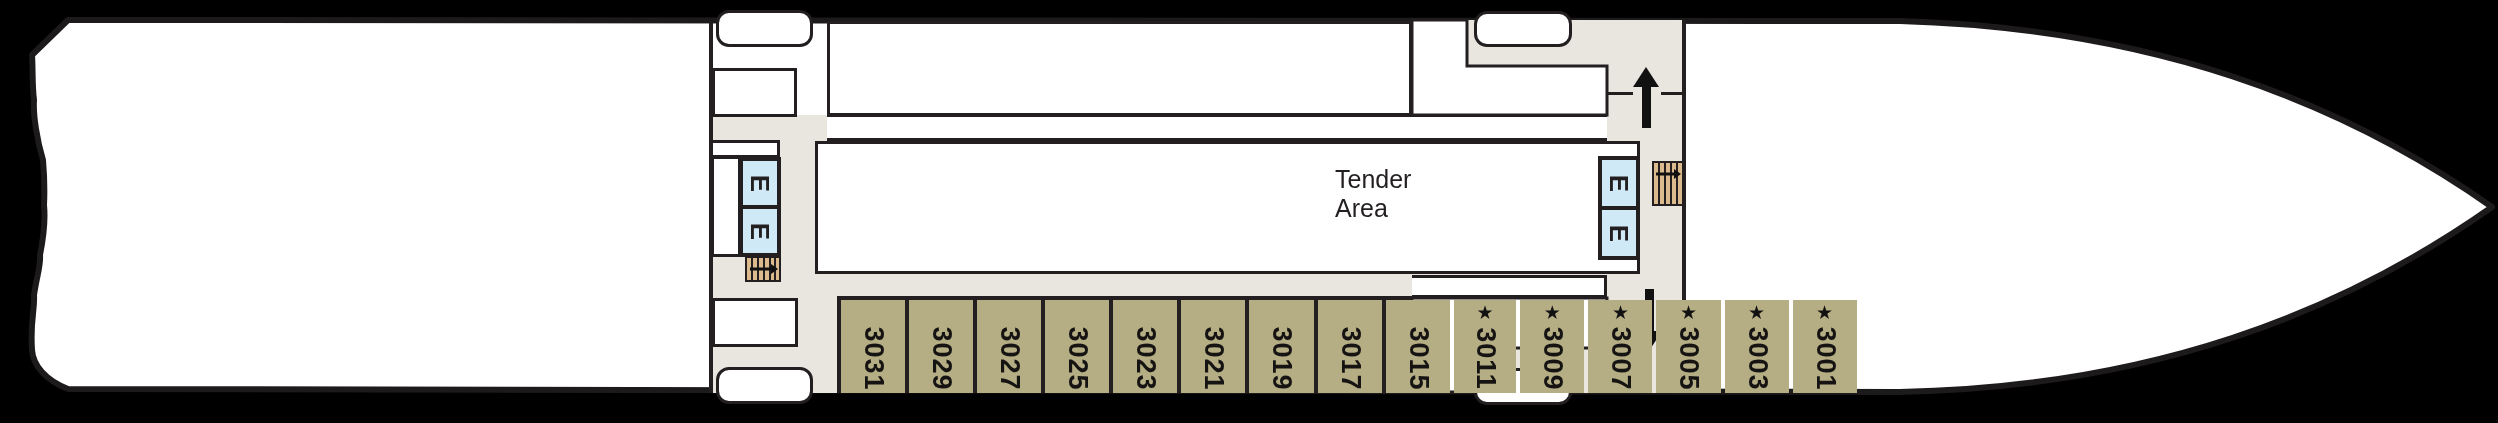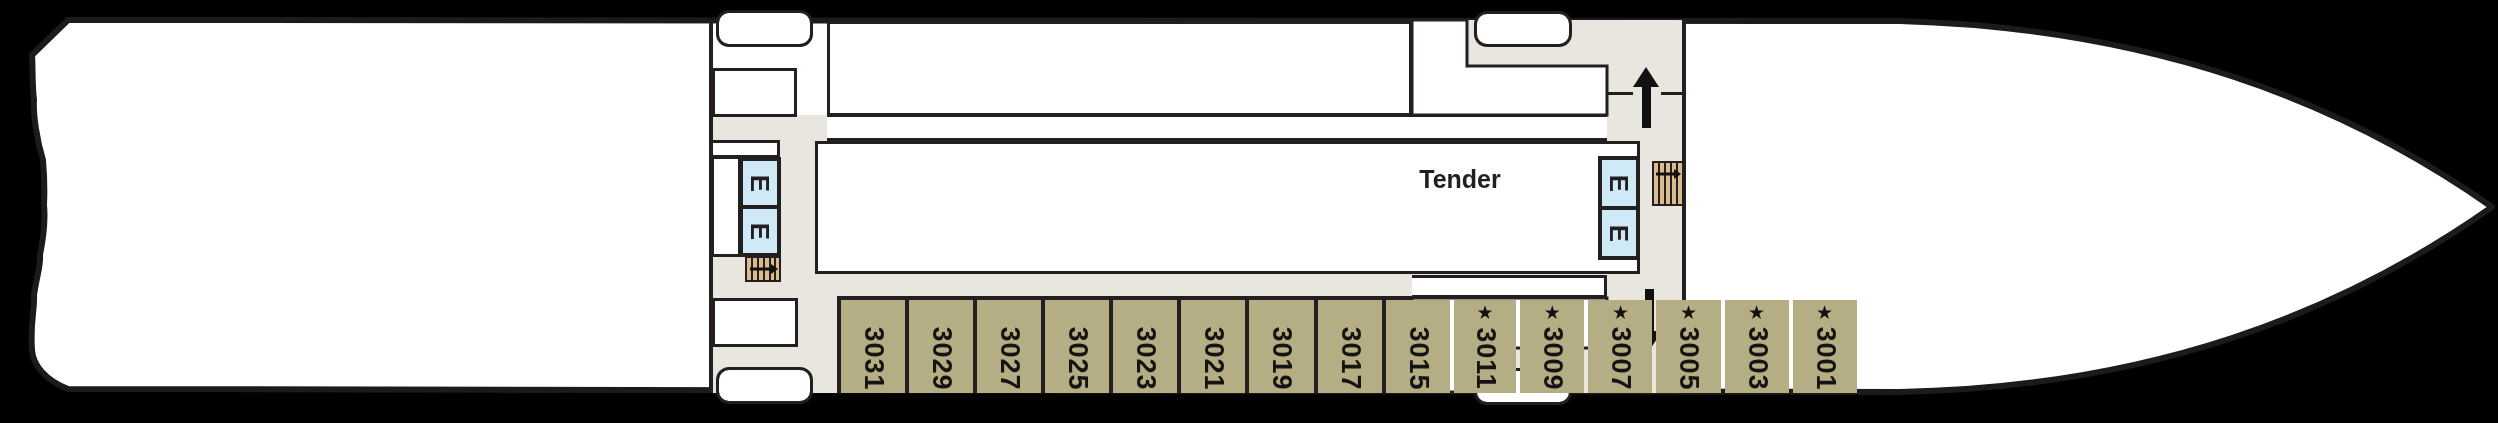--- a/index.html
+++ b/index.html
@@ -41,22 +41,22 @@
   .arrow .head-up{width:0;height:0;border-left:13px solid transparent;border-right:13px solid transparent;
                   border-bottom:20px solid #111;}
   .arrow .head-down{width:0;height:0;border-left:13px solid transparent;border-right:13px solid transparent;
                     border-top:20px solid #111;}
   .arrow .shaftline{width:9px;margin:0 auto;background:#111;}
 
   .dash{height:3px;background:#231f20;}
   .wall{background:#231f20;}
 
   
-  #tender-label{left:1335px;top:165px;width:250px;text-align:center;
-                font-size:25px;line-height:29px;color:#231f20;font-weight:bold;}
+  #tender-label{left:1335px;top:165px;width:250px;text-align:left;
+                font-size:25px;line-height:29px;color:#231f20;}
 </style>
 </head>
 <body>
 
 <div id="stage">
 
   <svg class="layer" width="2498" height="423" viewBox="0 0 2498 423">
     <path d="M 68,20 L 1900,21
              C 2150,28 2340,100 2492,207
              C 2340,314 2150,387 1900,392
@@ -147,20 +147,21 @@
     <div class="head-down"></div>
   </div>
 
   <div class="abs dash" style="left:1607px;top:92px;width:26px;"></div>
   <div class="abs dash" style="left:1661px;top:92px;width:25px;"></div>
   <div class="abs dash" style="left:1606px;top:320px;width:25px;"></div>
   <div class="abs dash" style="left:1661px;top:320px;width:25px;"></div>
 
   <div class="abs" id="tender-label">
     <div>Tender</div>
+    <div>Area</div>
   </div>
 
   <div class="abs" id="cabin-row">
     <div class="cabin">
       <span class="star"></span>
       <span class="numwrap">
           <span class="num">3031</span>
         </span>
     </div>
     <div class="cabin">

